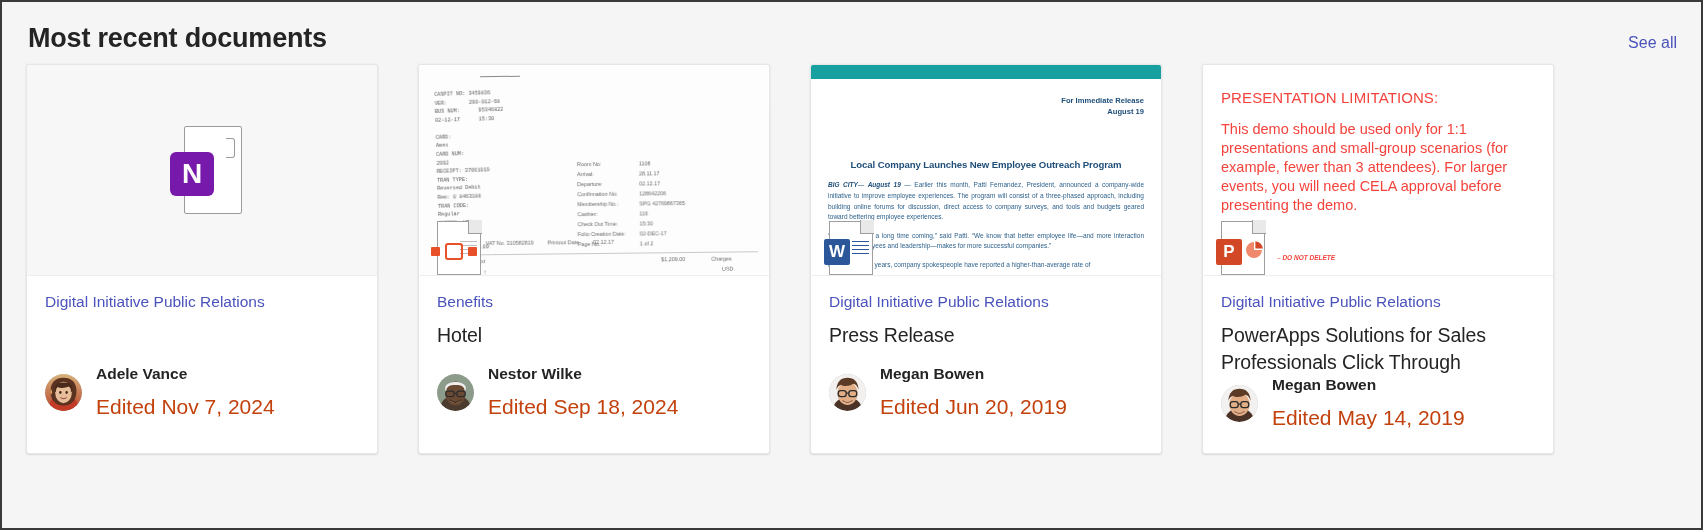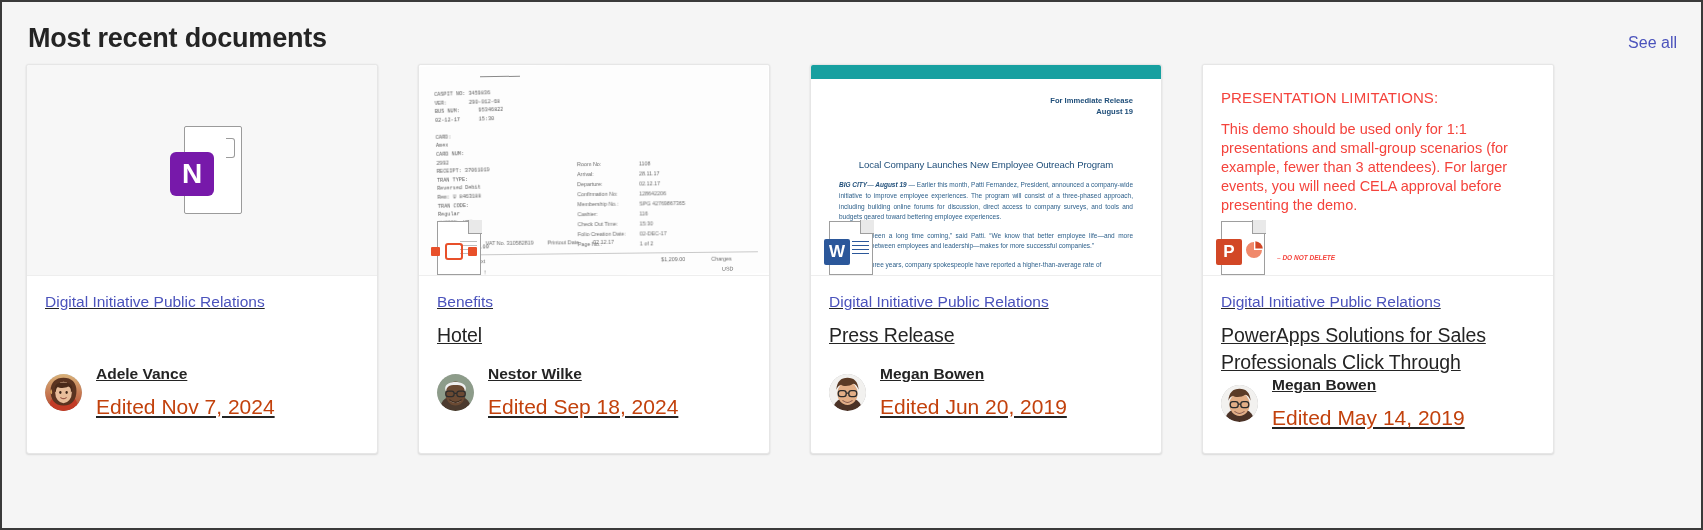--- a/index.html
+++ b/index.html
@@ -146,28 +146,28 @@
     filter:blur(0.12px);
   }
   .scan-usd{position:absolute;left:292px;top:196px;font-size:5.4px;color:#6a6a6a;}
 
   
   .worddoc{
     position:absolute;inset:0;
     background:#ffffff;
   }
   .word-band{height:14px;background:#17a0a0;}
-  .word-body{padding:0 28px;position:relative;}
+  .word-body{padding:0 17px;position:relative;}
   .word-imm{
     text-align:right;margin-top:16px;
     font-size:7.6px;font-weight:700;color:#1f4e79;line-height:1.5;
   }
   .word-h{
     margin-top:42px;
-    font-size:9.6px;font-weight:400;color:#1f4e79;
+    font-size:9.6px;font-weight:700;color:#1f4e79;
     text-align:center;letter-spacing:-0.1px;
   }
   .word-p{
     margin-top:10px;
     font-size:6.5px;line-height:1.62;color:#2c5f8a;
     text-align:justify;
   }
   .word-p b,.word-p i{color:#1f4e79;}
   .word-p2{margin-top:8px;}
   .word-p3{margin-top:8px;}
@@ -227,21 +227,20 @@
   .fb-ppt .pie{
     position:absolute;left:23px;top:19px;width:20px;height:20px;
   }
 
   
   .info{
     padding:16px 18px 0 18px;
     display:flex;flex-direction:column;
     flex:1 1 auto;
     box-sizing:border-box;
-    text-decoration:underline;
   }
   .site-link{
     font-size:15.5px;color:#4b53bc;text-decoration:none;
     line-height:1.25;margin-bottom:11px;cursor:pointer;
   }
   .doc-title{
     font-size:19.5px;color:#242424;line-height:1.36;
     font-weight:400;letter-spacing:-0.1px;
   }
   .author{

